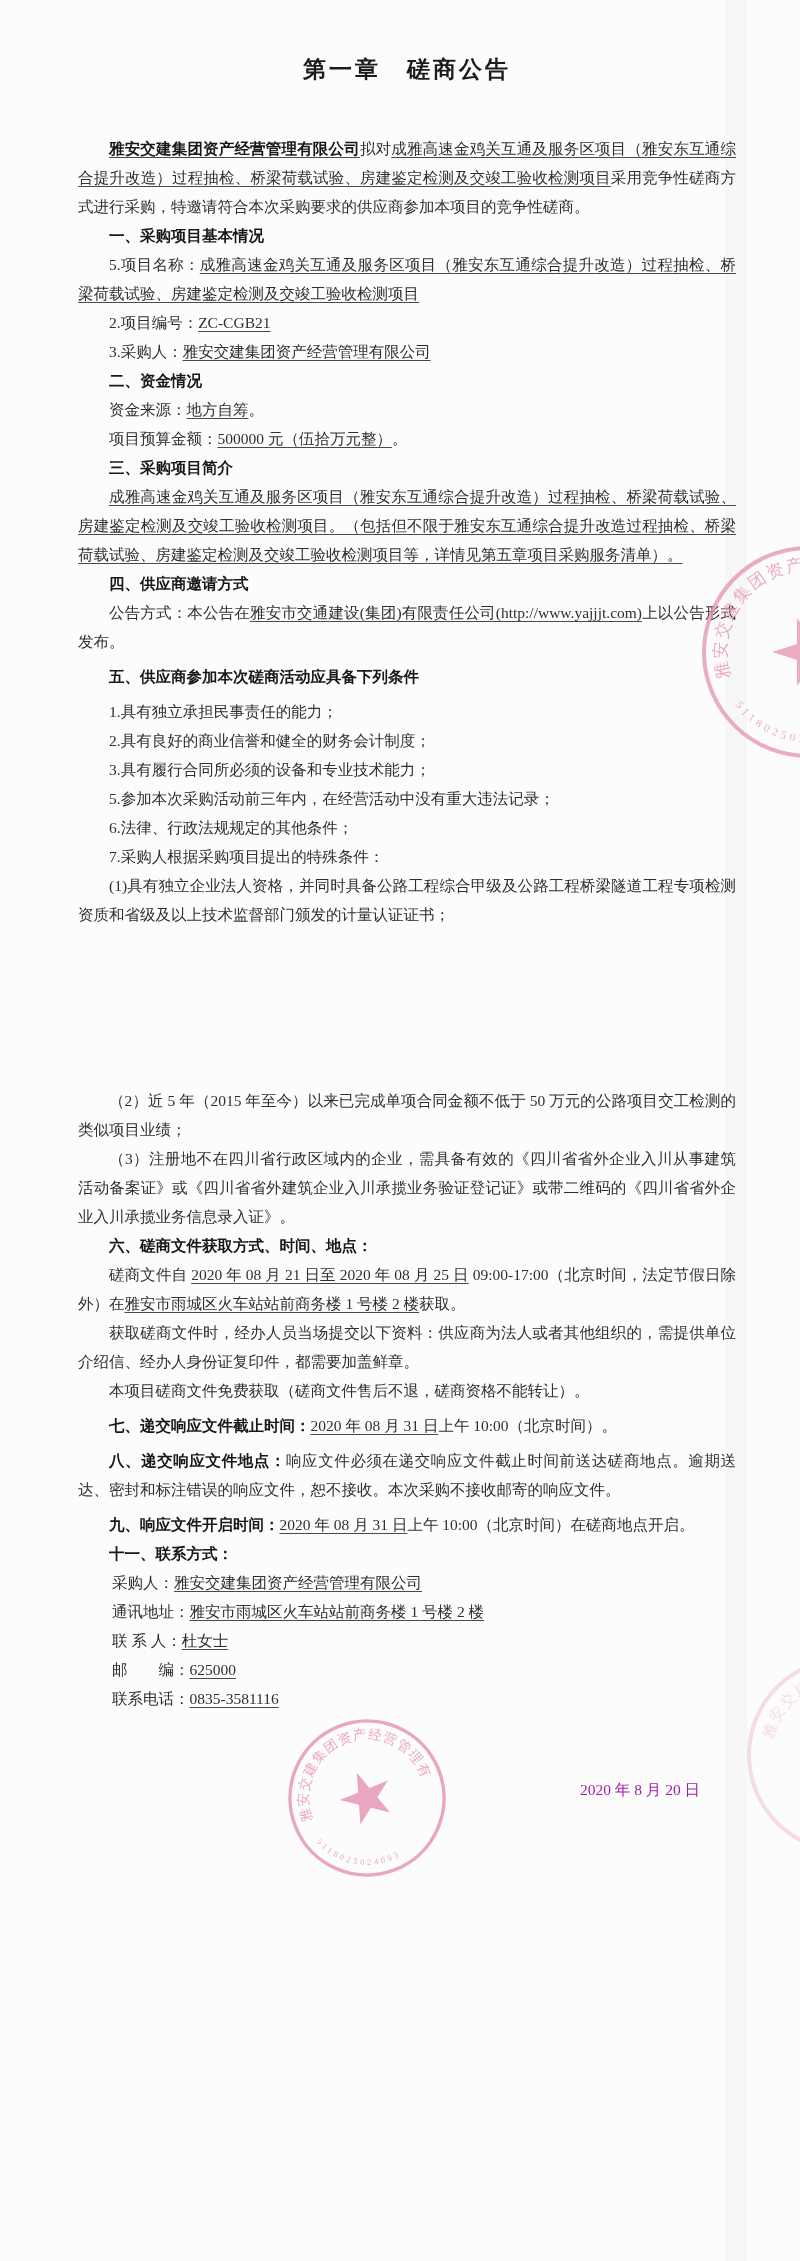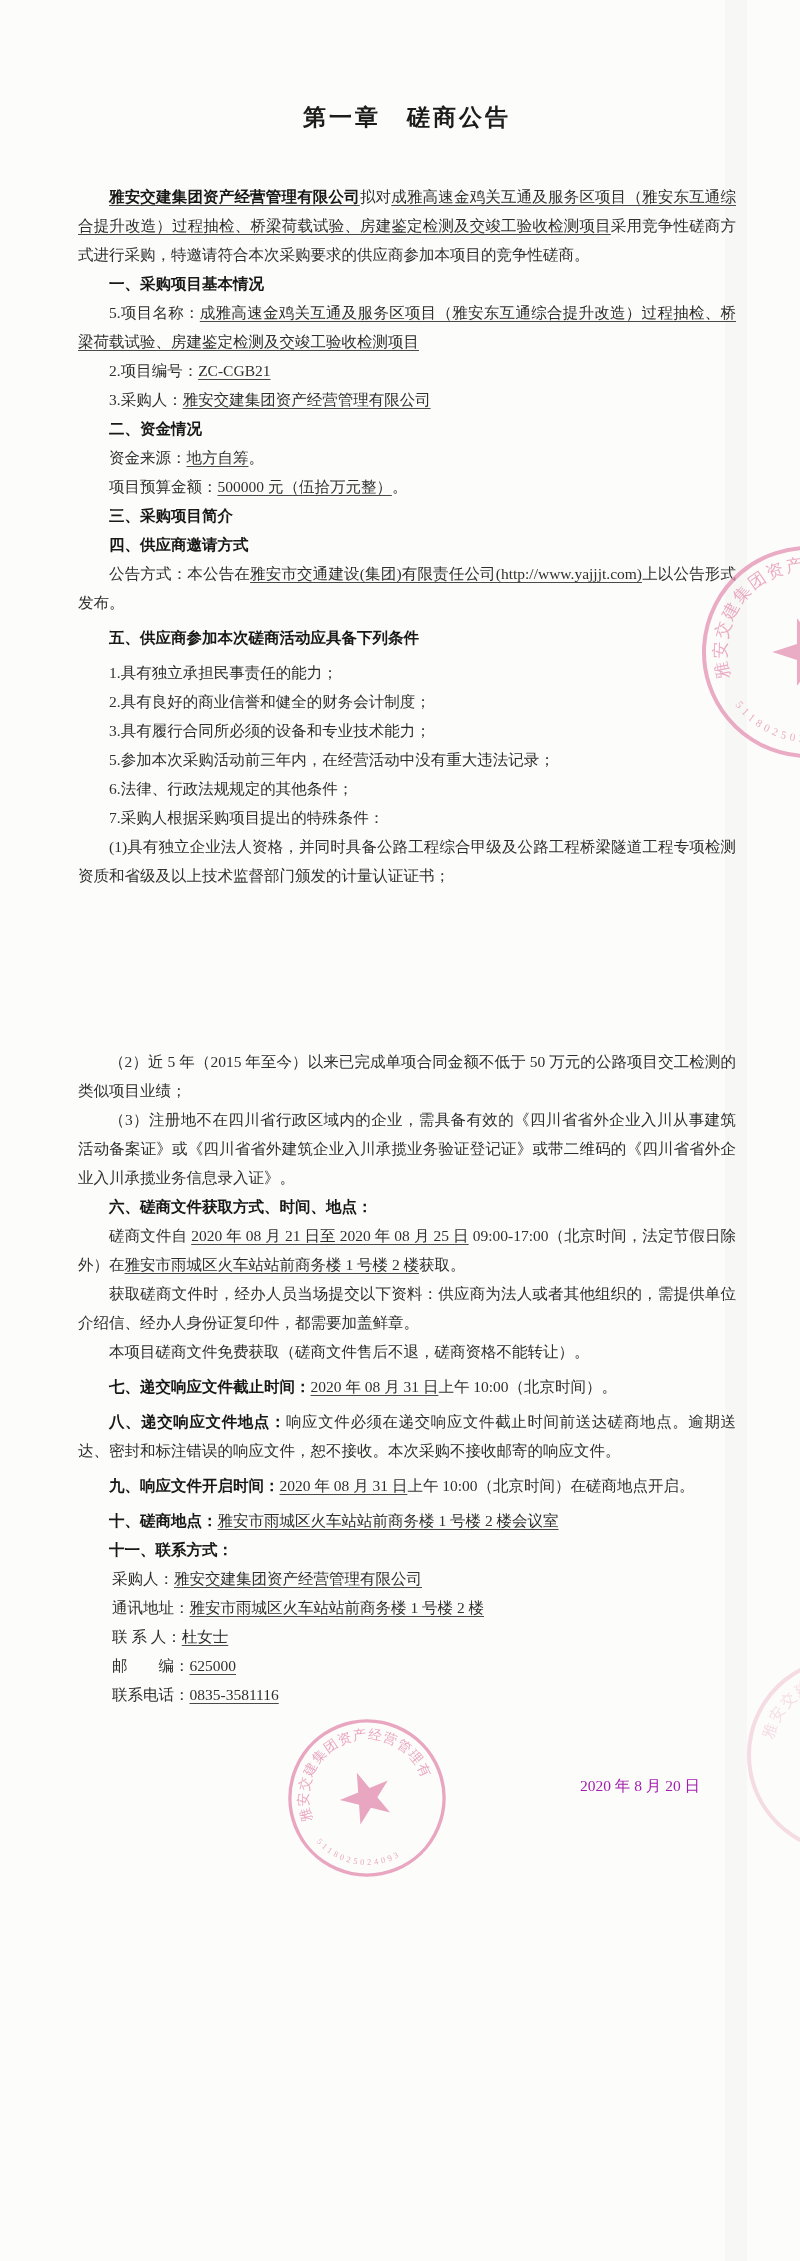--- a/index.html
+++ b/index.html
@@ -6,21 +6,21 @@
   body {
     width:800px; height:2261px;
     background:#fcfcfb;
     font-family:"Liberation Serif","DejaVu Serif",serif;
     color:#2f2f2f;
     position:relative;
     overflow:hidden;
   }
   .doc {
     position:absolute; inset:0;
-    padding:100px 64px 0 78px;
+    padding:52px 64px 0 78px;
     box-sizing:border-box;
     font-size:15.5px;
     line-height:29px;
     text-align:justify;
     border-radius:31px;
   }
   .title {
     font-size:23px; font-weight:bold; text-align:center;
     margin:0; line-height:36px; color:#1c1c1c; letter-spacing:3px;
   }
@@ -54,20 +54,21 @@
   <p class="h">一、采购项目基本情况</p>
   <p><span>5.项目名称：</span><span class="ul">成雅高速金鸡关互通及服务区项目（雅安东互通综合提升改造）过程抽检、桥梁荷载试验、房建鉴定检测及交竣工验收检测项目</span></p>
   <p><span>2.项目编号：</span><span class="ul">ZC-CGB21</span></p>
   <p><span>3.采购人：</span><span class="ul">雅安交建集团资产经营管理有限公司</span></p>
 
   <p class="h">二、资金情况</p>
   <p><span>资金来源：</span><span class="ul">地方自筹</span><span>。</span></p>
   <p><span>项目预算金额：</span><span class="ul">500000 元（伍拾万元整）</span><span>。</span></p>
 
   <p class="h">三、采购项目简介</p>
+  <p><span class="ul">成雅高速金鸡关互通及服务区项目（雅安东互通综合提升改造）过程抽检、桥梁荷载试验、房建鉴定检测及交竣工验收检测项目。（包括但不限于雅安东互通综合提升改造过程抽检、桥梁荷载试验、房建鉴定检测及交竣工验收检测项目等，详情见第五章项目采购服务清单）。</span></p>
 
   <p class="h">四、供应商邀请方式</p>
   <p><span>公告方式：本公告在</span><span class="ul">雅安市交通建设(集团)有限责任公司(http://www.yajjjt.com)</span><span>上以公告形式发布。</span></p>
 
   <p class="h mt6">五、供应商参加本次磋商活动应具备下列条件</p>
   <p class="mt6">1.具有独立承担民事责任的能力；</p>
   <p>2.具有良好的商业信誉和健全的财务会计制度；</p>
   <p>3.具有履行合同所必须的设备和专业技术能力；</p>
   <p>5.参加本次采购活动前三年内，在经营活动中没有重大违法记录；</p>
   <p>6.法律、行政法规规定的其他条件；</p>
@@ -83,21 +84,20 @@
   <p><span>磋商文件自 </span><span class="ul">2020 年 08 月 21 日至 2020 年 08 月 25 日</span><span> 09:00-17:00（北京时间，法定节假日除外）在</span><span class="ul">雅安市雨城区火车站站前商务楼 1 号楼 2 楼</span><span>获取。</span></p>
   <p>获取磋商文件时，经办人员当场提交以下资料：供应商为法人或者其他组织的，需提供单位介绍信、经办人身份证复印件，都需要加盖鲜章。</p>
   <p>本项目磋商文件免费获取（磋商文件售后不退，磋商资格不能转让）。</p>
 
   <p class="mt6"><span class="h">七、递交响应文件截止时间：</span><span class="ul">2020 年 08 月 31 日</span><span>上午 10:00（北京时间）。</span></p>
 
   <p class="mt6"><span class="h">八、递交响应文件地点：</span><span>响应文件必须在递交响应文件截止时间前送达磋商地点。逾期送达、密封和标注错误的响应文件，恕不接收。本次采购不接收邮寄的响应文件。</span></p>
 
   <p class="mt6"><span class="h">九、响应文件开启时间：</span><span class="ul">2020 年 08 月 31 日</span><span>上午 10:00（北京时间）在磋商地点开启。</span></p>
 
-  <p class="mt6"><span class="h">十、磋商地点：</span><span class="ul">雅安市雨城区火车站站前商务楼 1 号楼 2 楼会议室</span></p>
 
   <p class="h">十一、联系方式：</p>
 
   <div class="rows">
     <p><span>采购人：</span><span class="ul">雅安交建集团资产经营管理有限公司</span></p>
     <p><span>通讯地址：</span><span class="ul">雅安市雨城区火车站站前商务楼 1 号楼 2 楼</span></p>
     <p><span>联 系 人：</span><span class="ul">杜女士</span></p>
     <p><span>邮　　编：</span><span class="ul">625000</span></p>
     <p><span>联系电话：</span><span class="ul">0835-3581116</span></p>
   </div>

